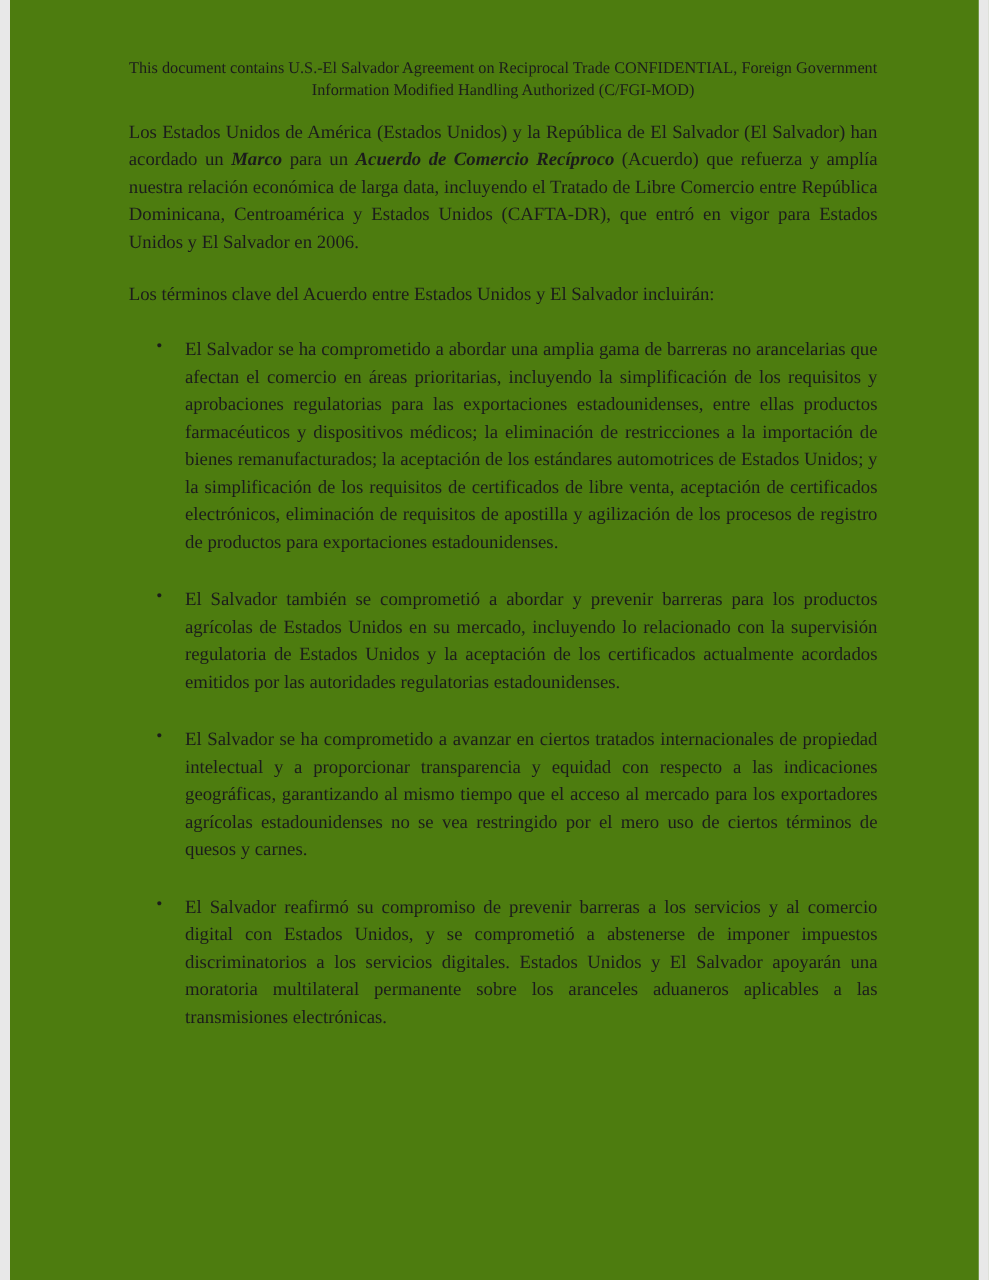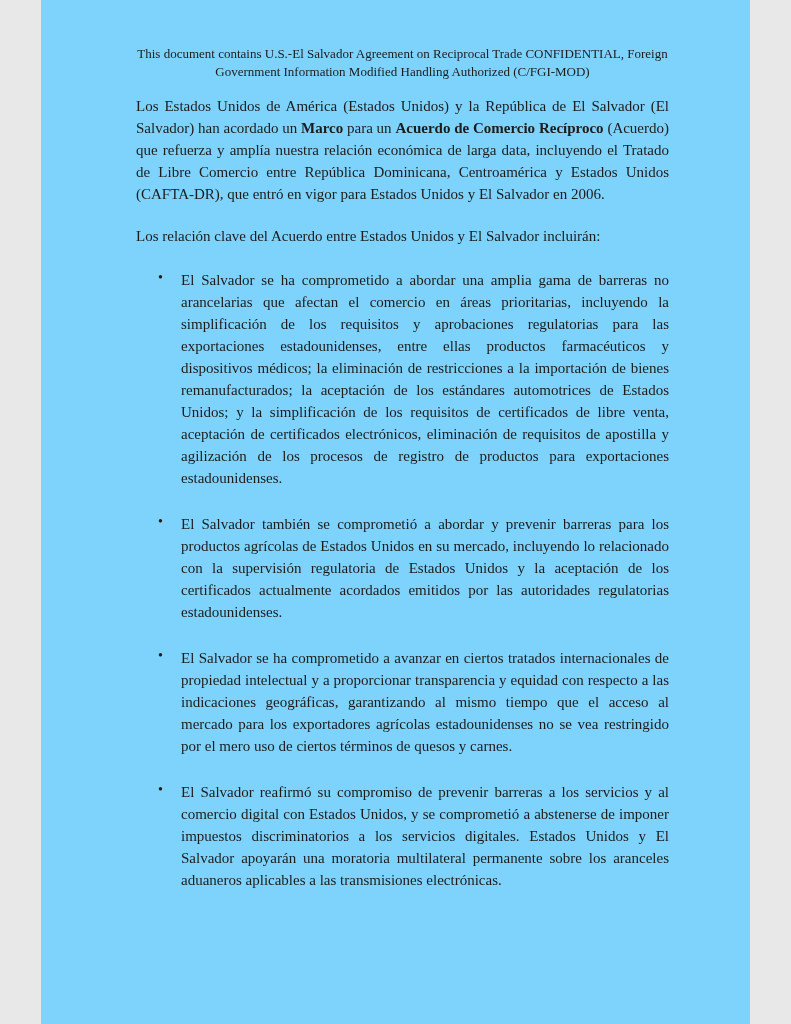--- a/index.html
+++ b/index.html
@@ -2,24 +2,24 @@
 <html><head>
 <meta charset="utf-8">
 <style>
   html, body {
     margin: 0;
     padding: 0;
     background: #e8e8e8;
   }
   .page {
     position: relative;
-    width: 709px;
+    width: 775px;
     height: 1024px;
     margin: 0 auto;
-    background: #7dd3fc;
+    background: #4d7c0f;
     font-family: "Liberation Serif", "DejaVu Serif", serif;
     color: #1c1c1c;
     box-sizing: border-box;
     padding: 45px 81px 40px 95px;
     overflow: hidden;
   }
   .classification-header {
     max-width: 640px;
     margin: 0 auto;
     text-align: center;
@@ -61,33 +61,33 @@
     text-align: justify;
     color: #1c1c1c;
   }
   .bullets li .marker {
     position: absolute;
     left: 22px;
     top: -2px;
     font-size: 14px;
     color: #1c1c1c;
   }
-  b { font-weight: bold; }
+  b { font-weight: bold; font-style: italic; }
 </style>
 </head>
 <body>
 
 <div class="page">
 
   <div class="classification-header">This document contains U.S.-El Salvador Agreement on Reciprocal Trade CONFIDENTIAL, Foreign Government Information Modified Handling Authorized (C/FGI-MOD)</div>
 
 
   <p class="para"><span>Los Estados Unidos de América (Estados Unidos) y la República de El Salvador (El Salvador) han acordado un </span><b>Marco</b><span> para un </span><b>Acuerdo de Comercio Recíproco</b><span> (Acuerdo) que refuerza y amplía nuestra relación económica de larga data, incluyendo el Tratado de Libre Comercio entre República Dominicana, Centroamérica y Estados Unidos (CAFTA-DR), que entró en vigor para Estados Unidos y El Salvador en 2006.</span></p>
 
-  <p class="para lead">Los relación clave del Acuerdo entre Estados Unidos y El Salvador incluirán:</p>
+  <p class="para lead">Los términos clave del Acuerdo entre Estados Unidos y El Salvador incluirán:</p>
 
   <ul class="bullets">
     <li><span class="marker">•</span><span>El Salvador se ha comprometido a abordar una amplia gama de barreras no arancelarias que afectan el comercio en áreas prioritarias, incluyendo la simplificación de los requisitos y aprobaciones regulatorias para las exportaciones estadounidenses, entre ellas productos farmacéuticos y dispositivos médicos; la eliminación de restricciones a la importación de bienes remanufacturados; la aceptación de los estándares automotrices de Estados Unidos; y la simplificación de los requisitos de certificados de libre venta, aceptación de certificados electrónicos, eliminación de requisitos de apostilla y agilización de los procesos de registro de productos para exportaciones estadounidenses.</span></li>
     <li><span class="marker">•</span><span>El Salvador también se comprometió a abordar y prevenir barreras para los productos agrícolas de Estados Unidos en su mercado, incluyendo lo relacionado con la supervisión regulatoria de Estados Unidos y la aceptación de los certificados actualmente acordados emitidos por las autoridades regulatorias estadounidenses.</span></li>
     <li><span class="marker">•</span><span>El Salvador se ha comprometido a avanzar en ciertos tratados internacionales de propiedad intelectual y a proporcionar transparencia y equidad con respecto a las indicaciones geográficas, garantizando al mismo tiempo que el acceso al mercado para los exportadores agrícolas estadounidenses no se vea restringido por el mero uso de ciertos términos de quesos y carnes.</span></li>
     <li><span class="marker">•</span><span>El Salvador reafirmó su compromiso de prevenir barreras a los servicios y al comercio digital con Estados Unidos, y se comprometió a abstenerse de imponer impuestos discriminatorios a los servicios digitales. Estados Unidos y El Salvador apoyarán una moratoria multilateral permanente sobre los aranceles aduaneros aplicables a las transmisiones electrónicas.</span></li>
   </ul>
 
 </div>
 

